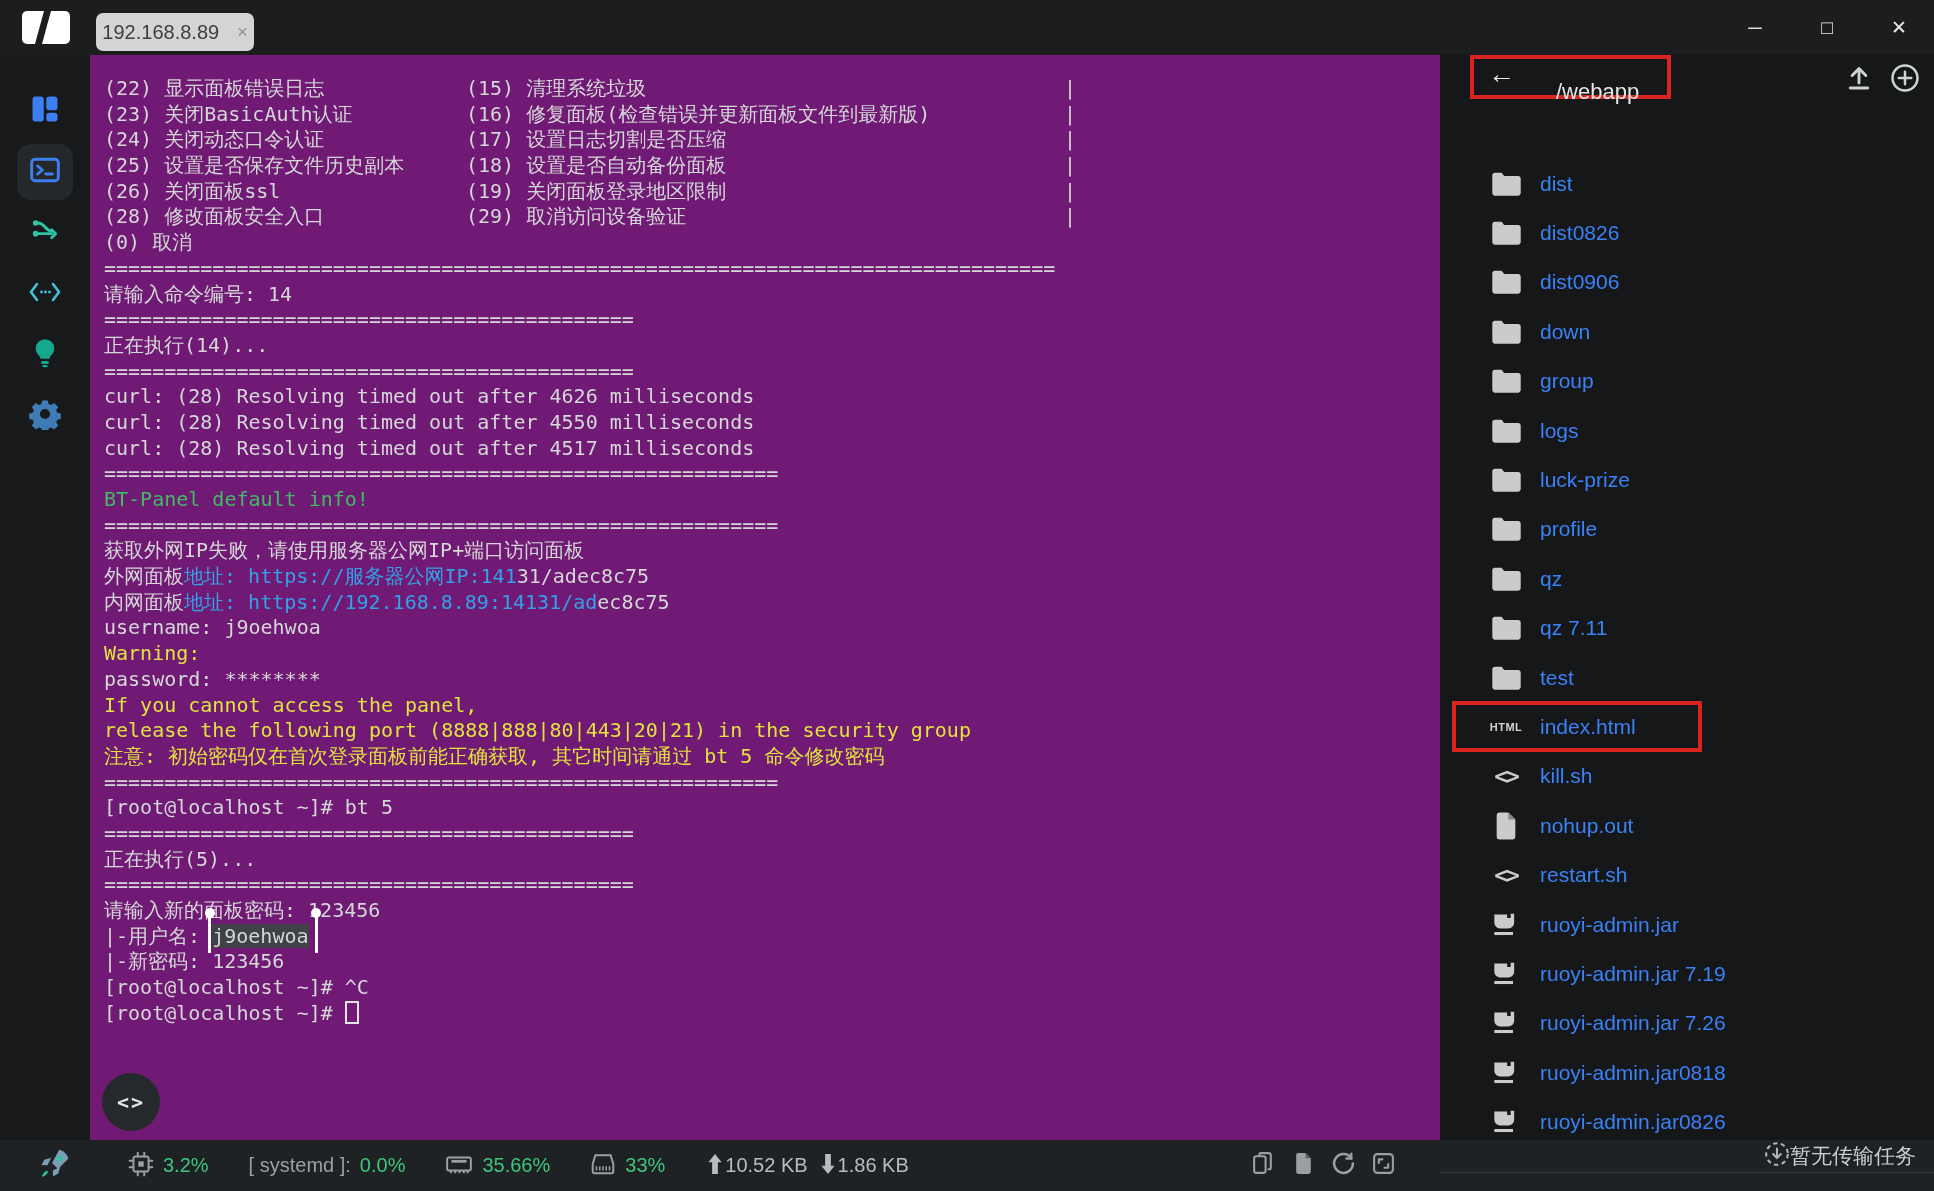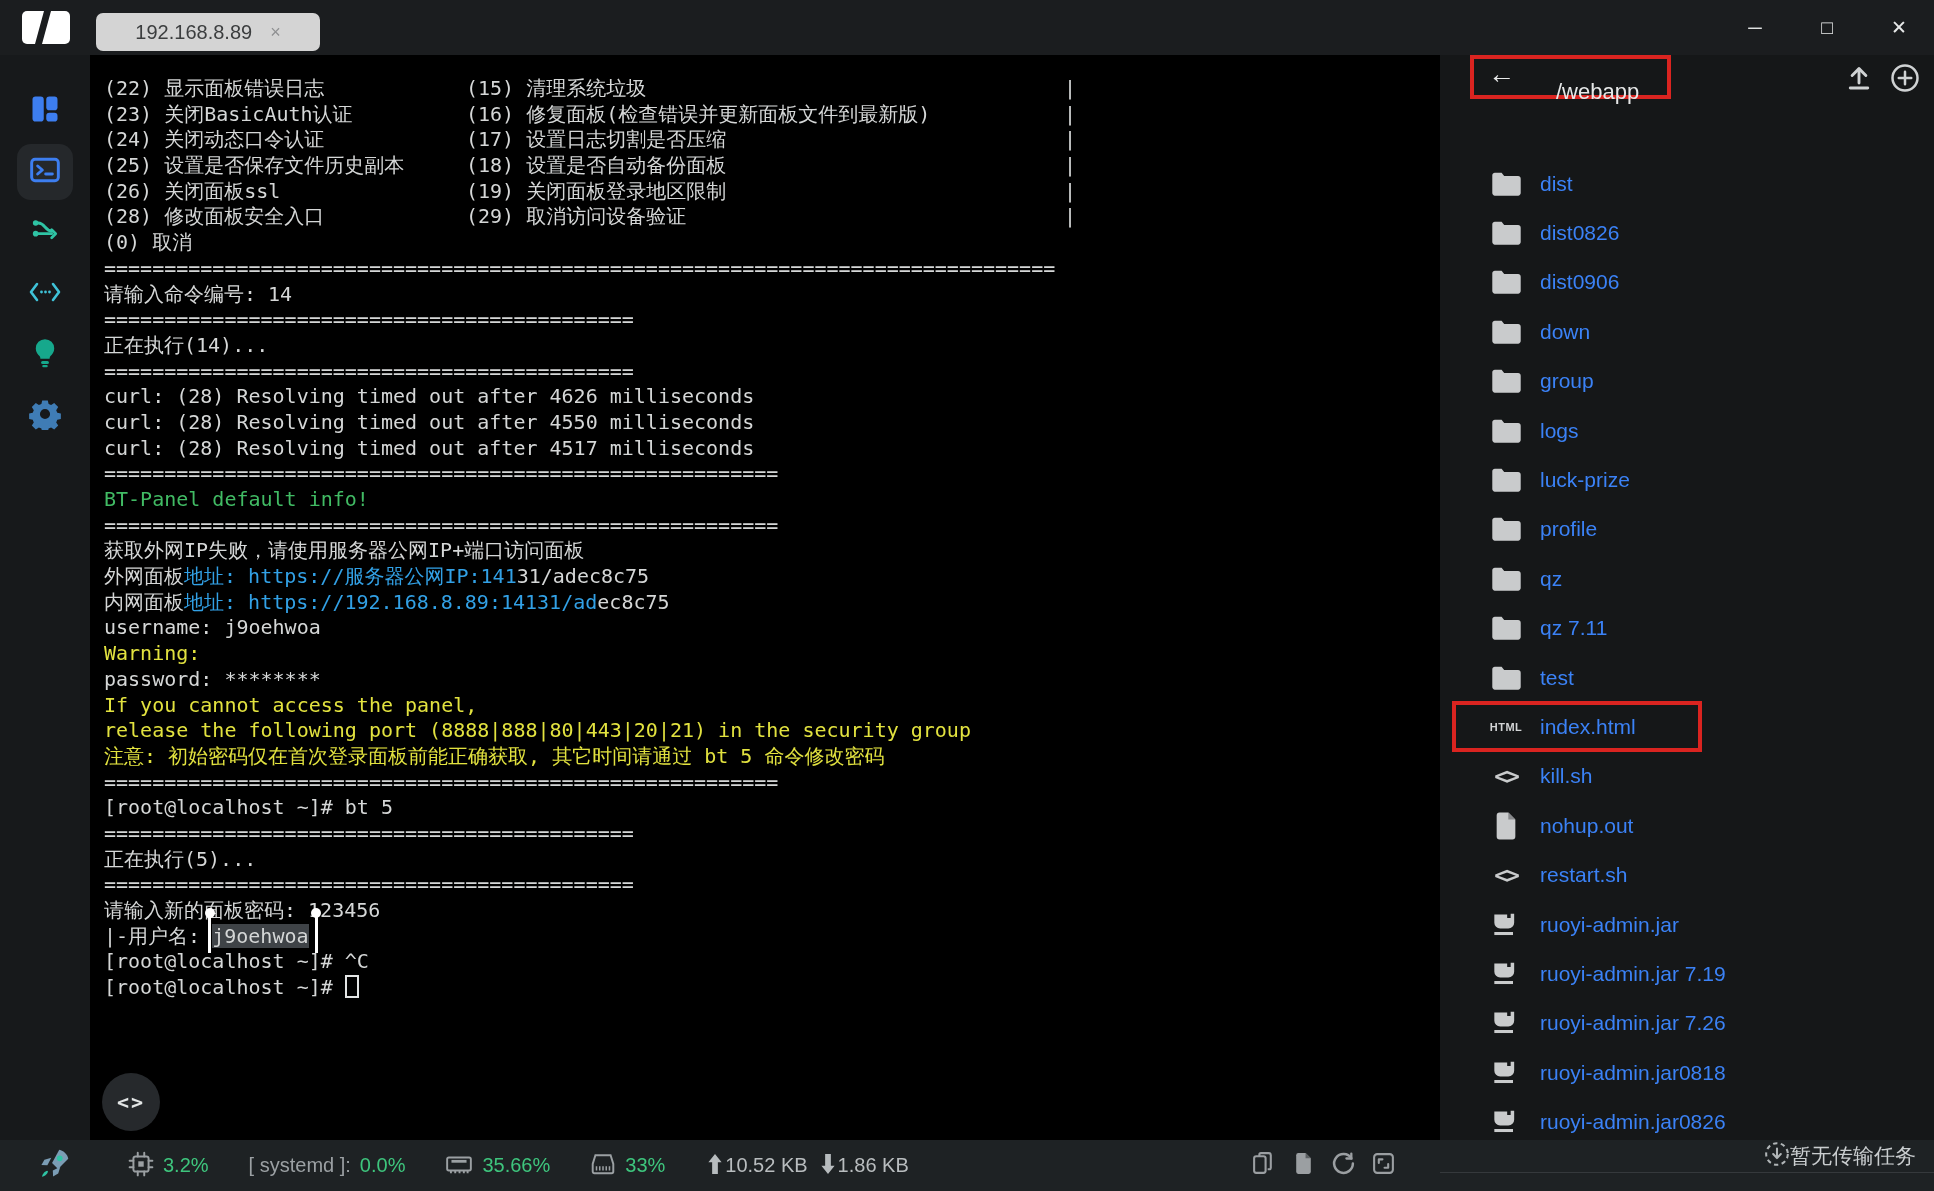--- a/index.html
+++ b/index.html
@@ -2,35 +2,35 @@
 <html><head>
 <meta charset="utf-8">
 <style>
   *{margin:0;padding:0;box-sizing:border-box;}
   html,body{width:1934px;height:1191px;overflow:hidden;}
   body{background:#151718;font-family:"Liberation Sans",sans-serif;position:relative;}
 
   
   .titlebar{position:absolute;left:0;top:0;width:1934px;height:55px;background:#1b1d1f;}
   .app-logo{position:absolute;left:22px;top:11px;width:48px;height:33px;}
-  .tab{position:absolute;left:96px;top:13px;width:224px;height:38px;background:#d4d4d4;border-radius:7px;
+  .tab{position:absolute;left:96px;top:13px;width:158px;height:38px;background:#d4d4d4;border-radius:7px;
        display:flex;align-items:center;justify-content:center;gap:18px;}
   .tab-title{font-size:20px;color:#3c3e3f;}
   .tab-close{font-size:18px;color:#8f9092;cursor:pointer;}
   .win-controls{position:absolute;right:0;top:0;height:55px;display:flex;align-items:center;gap:46px;padding-right:22px;}
   .win-btn{width:26px;height:26px;color:#e8eaea;font-size:19px;display:flex;align-items:center;justify-content:center;}
 
   
   .sidebar{position:absolute;left:0;top:55px;width:90px;height:1085px;background:#17191b;
            display:flex;flex-direction:column;align-items:center;padding-top:28px;}
   .side-item{width:56px;height:56px;margin-bottom:5px;border-radius:14px;display:flex;align-items:center;justify-content:center;}
   .side-item.active{background:#25282b;}
 
   
-  .terminal{position:absolute;left:90px;top:55px;width:1350px;height:1085px;background:#000000;
+  .terminal{position:absolute;left:90px;top:55px;width:1350px;height:1085px;background:#701a75;
             padding:21px 0 0 14px;font-family:"DejaVu Sans Mono","Liberation Mono",monospace;font-size:20px;color:#d5d7d7;}
   .tline{height:25.7px;line-height:25.7px;white-space:pre;position:relative;}
   .col2{position:absolute;left:362px;top:0;}
   .colp{position:absolute;left:960px;top:0;}
   .c-fg{color:#d5d7d7;}
   .c-green{color:#41bb64;}
   .c-yellow{color:#e2e23f;}
   .c-blue{color:#32a1e6;}
   .c-blueu{color:#32a1e6;}
   .selected{background:#3f4347;position:relative;}
@@ -191,20 +191,21 @@
       <div class="tline"><span class="c-yellow">If you cannot access the panel,</span></div>
       <div class="tline"><span class="c-yellow">release the following port (8888|888|80|443|20|21) in the security group</span></div>
       <div class="tline"><span class="c-yellow">注意: 初始密码仅在首次登录面板前能正确获取, 其它时间请通过 bt 5 命令修改密码</span></div>
       <div class="tline">========================================================</div>
       <div class="tline"><span class="c-fg">[root@localhost ~]# bt 5</span></div>
       <div class="tline">============================================</div>
       <div class="tline"><span class="c-fg">正在执行(5)...</span></div>
       <div class="tline">============================================</div>
       <div class="tline"><span class="c-fg">请输入新的面板密码: 123456</span></div>
       <div class="tline"><span>|-用户名: </span><span class="selected">j9oehwoa<span class="handle hl"></span><span class="handle hr"></span></span></div>
+      <div class="tline"><span class="c-fg">|-新密码: 123456</span></div>
       <div class="tline"><span class="c-fg">[root@localhost ~]# ^C</span></div>
       <div class="tline"><span>[root@localhost ~]# </span><span class="cursor-box"></span></div>
     </div>
   <div class="code-fab">&lt;&gt;</div>
 </div>
 
 <div class="rightpanel">
   <div class="rp-path">
     <div class="anno-path"></div>
     <span class="back-arrow">←</span>

